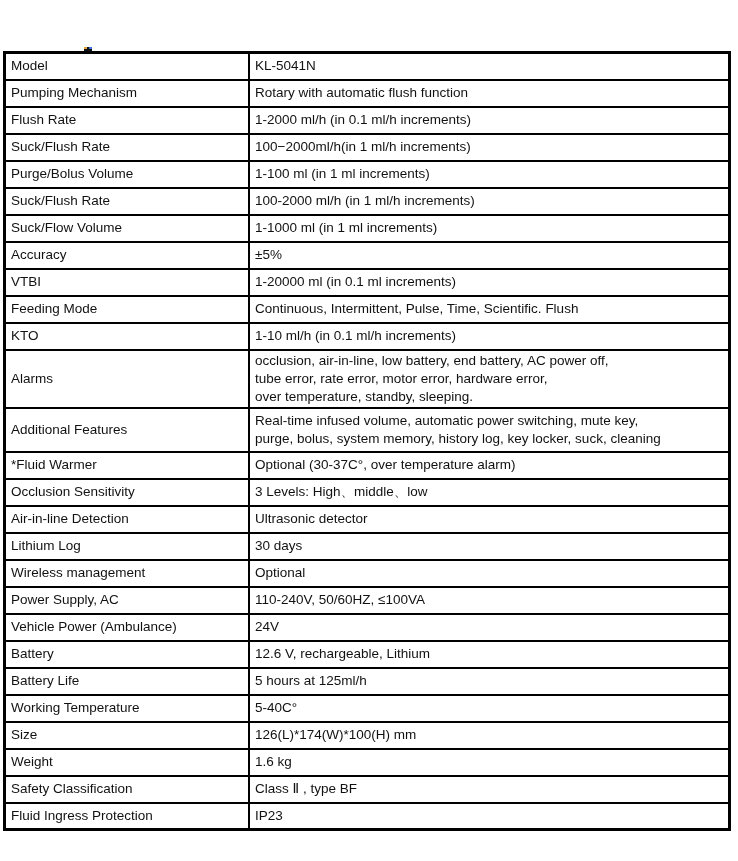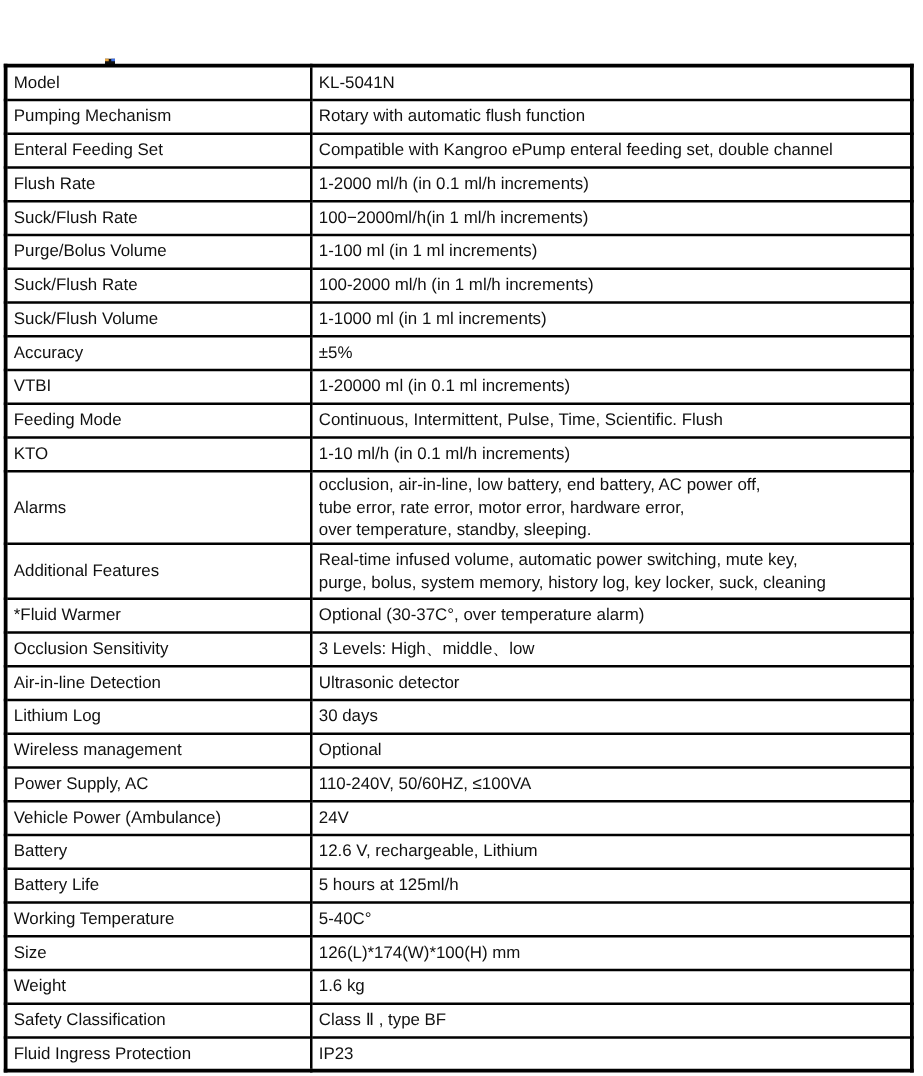--- a/index.html
+++ b/index.html
@@ -69,41 +69,37 @@
     <tbody>
       <tr class="single">
         <td class="label-cell">Model</td>
         <td class="value-cell">KL-5041N</td>
       </tr>
       <tr class="single">
         <td class="label-cell">Pumping Mechanism</td>
         <td class="value-cell">Rotary with automatic flush function</td>
       </tr>
       <tr class="single">
-        <td class="label-cell">Enteral Feeding Set</td>
-        <td class="value-cell">Compatible with Kangroo ePump enteral feeding set, double channel</td>
-      </tr>
-      <tr class="single">
         <td class="label-cell">Flush Rate</td>
         <td class="value-cell">1-2000 ml/h (in 0.1 ml/h increments)</td>
       </tr>
       <tr class="single">
         <td class="label-cell">Suck/Flush Rate</td>
         <td class="value-cell">100−2000ml/h(in 1 ml/h increments)</td>
       </tr>
       <tr class="single">
         <td class="label-cell">Purge/Bolus Volume</td>
         <td class="value-cell">1-100 ml (in 1 ml increments)</td>
       </tr>
       <tr class="single">
         <td class="label-cell">Suck/Flush Rate</td>
         <td class="value-cell">100-2000 ml/h (in 1 ml/h increments)</td>
       </tr>
       <tr class="single">
-        <td class="label-cell">Suck/Flush Volume</td>
+        <td class="label-cell">Suck/Flow Volume</td>
         <td class="value-cell">1-1000 ml (in 1 ml increments)</td>
       </tr>
       <tr class="single">
         <td class="label-cell">Accuracy</td>
         <td class="value-cell">±5%</td>
       </tr>
       <tr class="single">
         <td class="label-cell">VTBI</td>
         <td class="value-cell">1-20000 ml (in 0.1 ml increments)</td>
       </tr>

